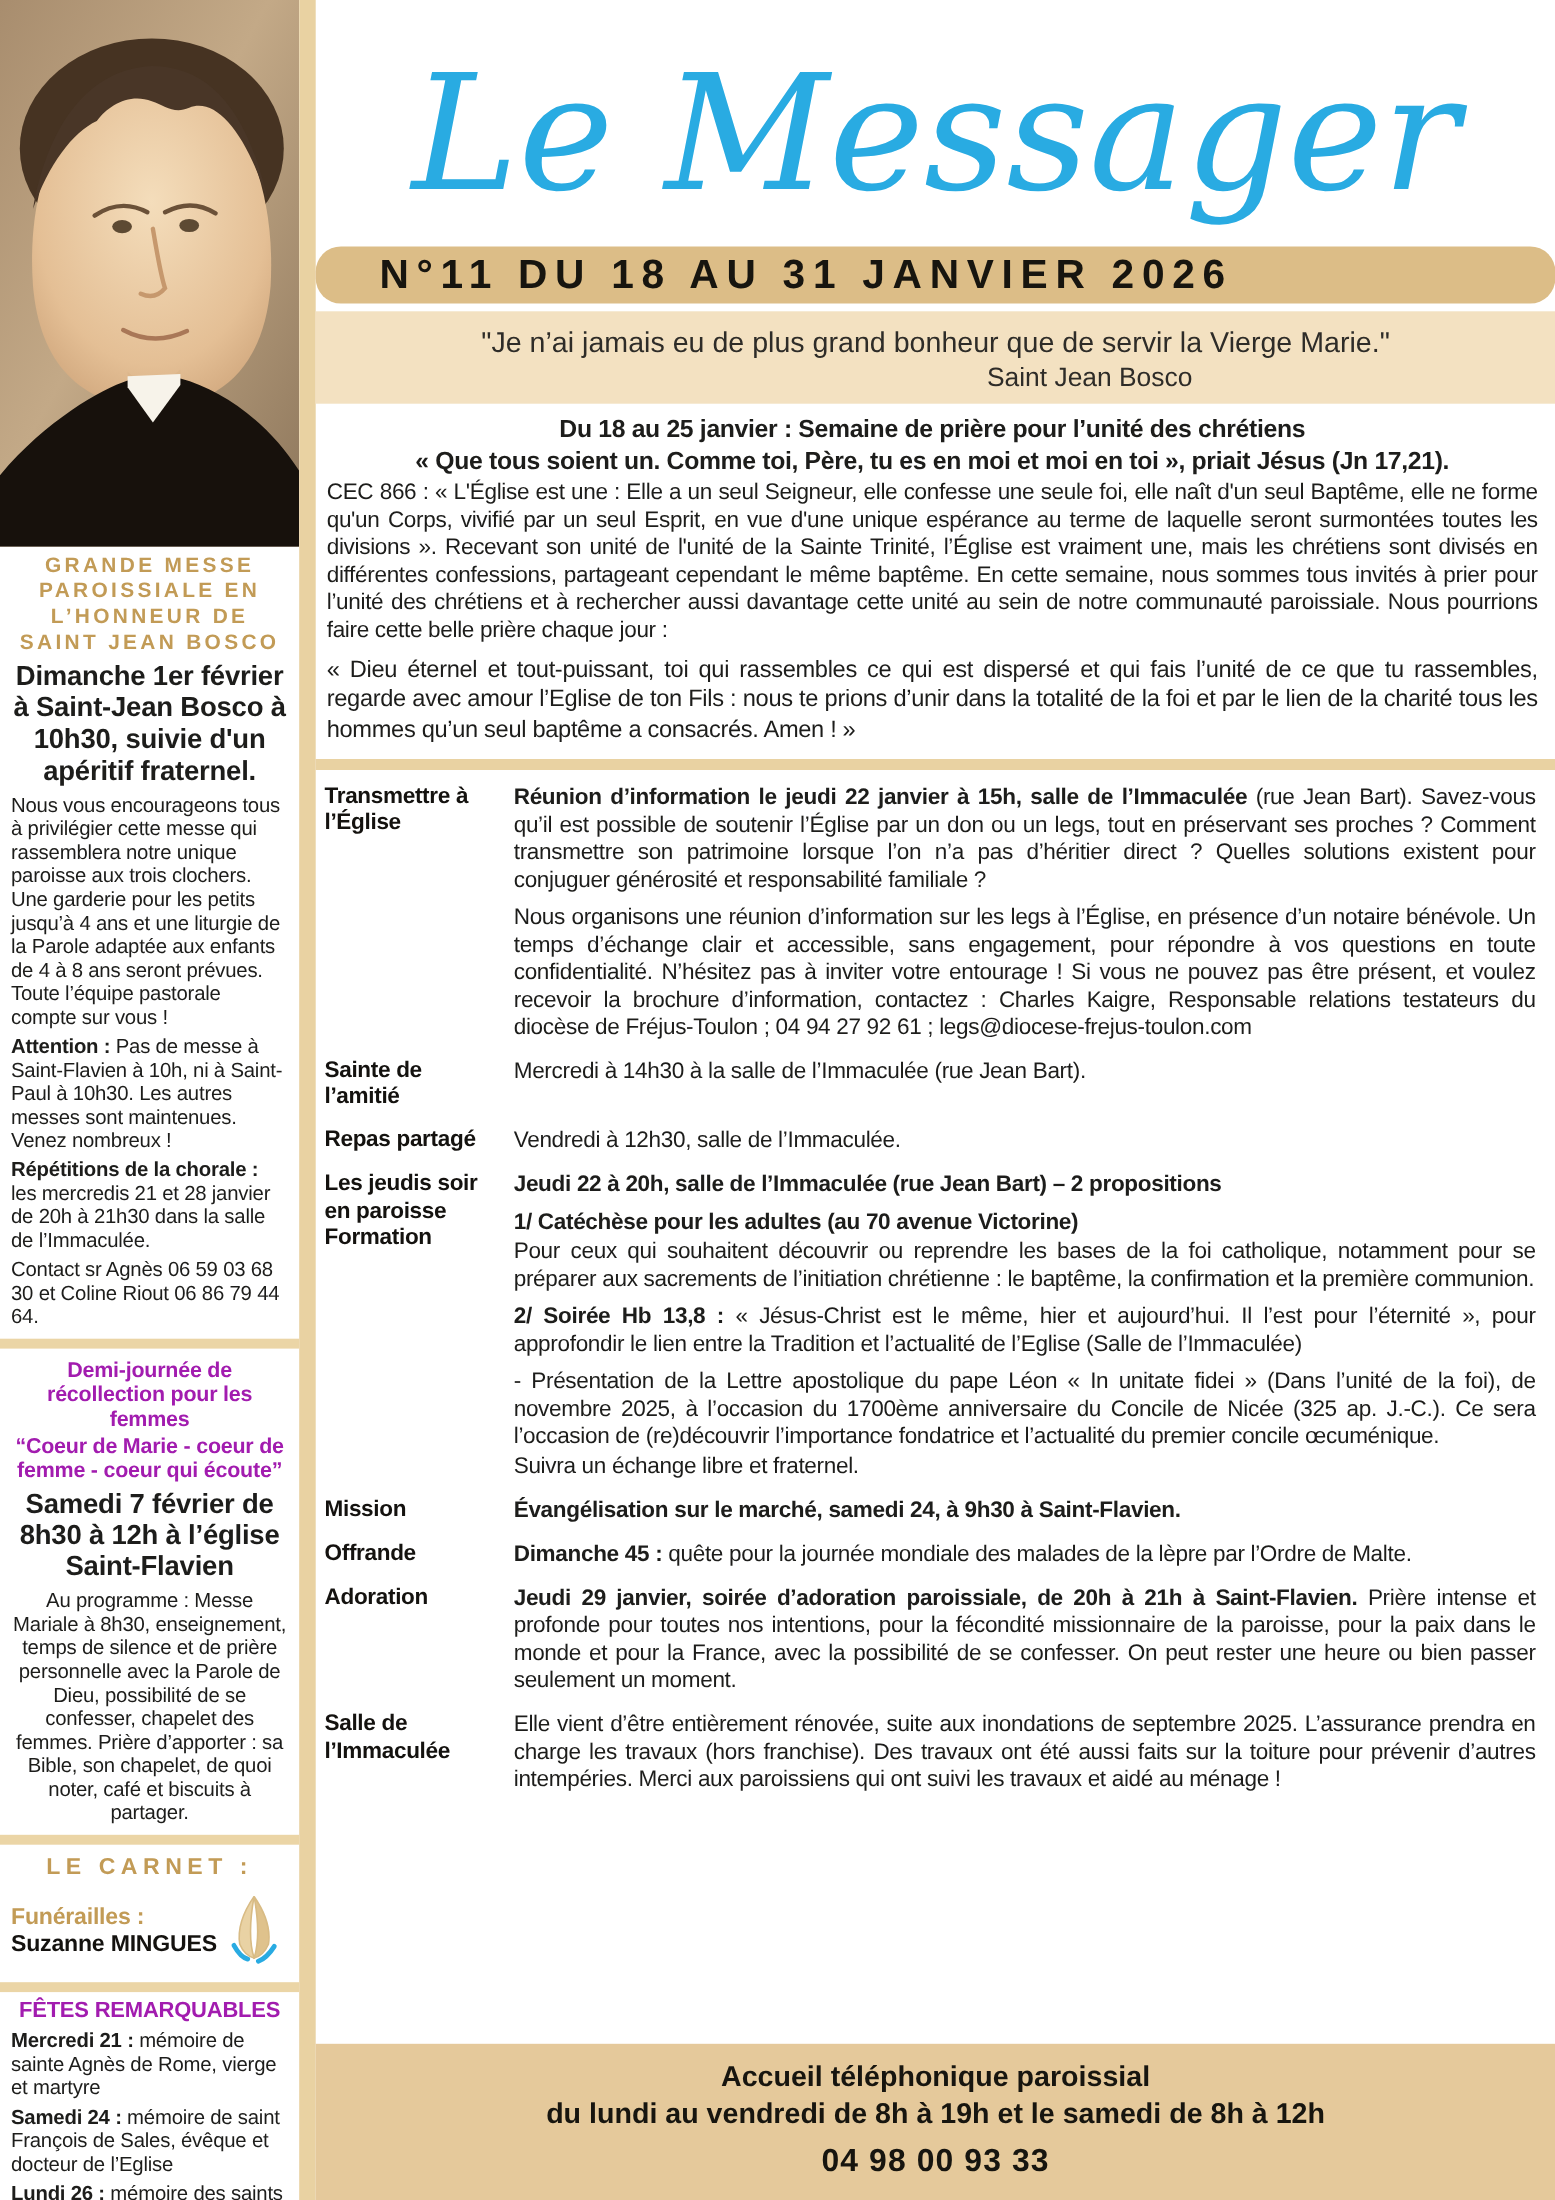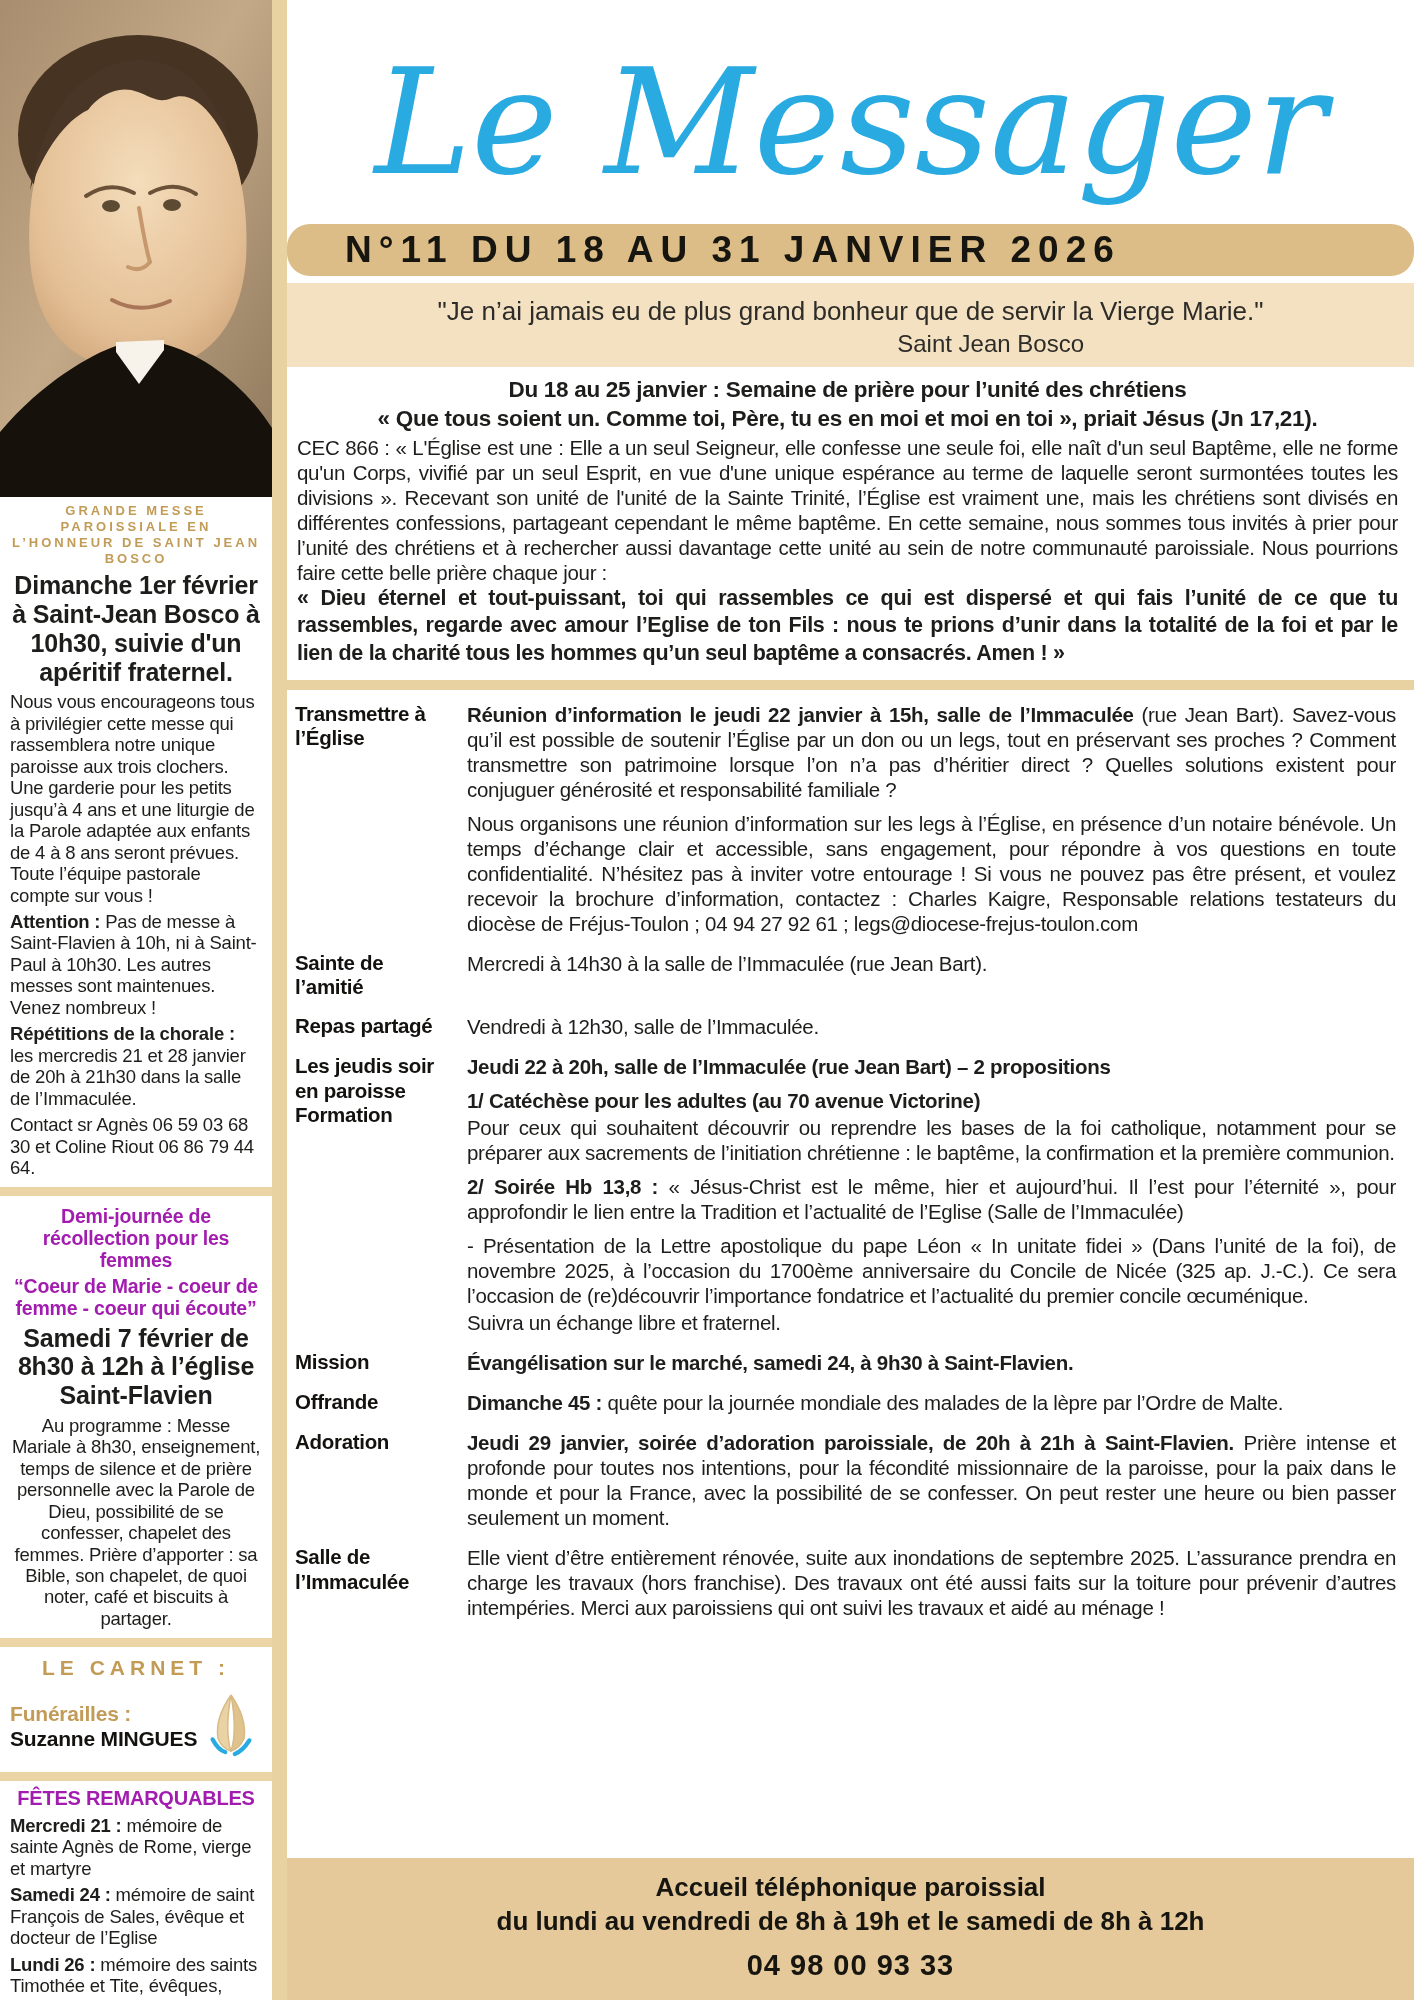--- a/index.html
+++ b/index.html
@@ -6,21 +6,21 @@
   html,body{background:#ffffff;}
   body{font-family:"Liberation Sans",sans-serif;color:#1d1d1b;}
   .page{width:1414px;height:2000px;display:flex;overflow:hidden;background:#fff;position:relative;}
 
   
   .sidebar{flex:0 0 272px;width:272px;display:flex;flex-direction:column;font-size:18.5px;line-height:1.16;letter-spacing:-0.2px;}
   .portrait{flex:0 0 497px;height:497px;overflow:hidden;}
   .portrait svg{display:block;width:272px;height:497px;}
   .sb{padding:6px 10px 0 10px;}
   .sb-divider{flex:0 0 9px;height:9px;background:#EBD5A6;margin:9px 0 0 0;}
-  .gold-head{color:#C29B56;font-weight:bold;font-size:13px;letter-spacing:3px;text-align:center;line-height:1.22;}
+  .gold-head{color:#C29B56;font-weight:bold;font-size:19px;letter-spacing:3px;text-align:center;line-height:1.22;}
   .bold-center{font-weight:bold;text-align:center;font-size:25px;line-height:1.15;margin-top:5px;}
   .gold-bold-center{color:#a21caf;font-weight:bold;text-align:center;font-size:19.5px;line-height:1.13;margin-top:3px;}
   .sb-body{margin-top:5px;}
   .sb-body.center{text-align:center;}
   .carnet-title{letter-spacing:5px;font-size:21px;margin-top:2px;}
   .carnet-row{display:flex;justify-content:space-between;align-items:center;margin-top:8px;padding-right:2px;}
   .gold-bold{color:#C29B56;font-weight:bold;font-size:21px;line-height:1.2;}
   .carnet-name{font-weight:bold;font-size:21px;line-height:1.2;color:#14120f;}
   .hands{flex:0 0 auto;}
   .fetes-title{font-size:20px;margin-top:0;}
@@ -35,21 +35,21 @@
   .masthead{flex:0 0 224px;height:224px;display:flex;align-items:center;justify-content:center;}
   .script-title{font-family:"DejaVu Serif",serif;font-style:italic;color:#29ABE2;font-size:146px;line-height:1;position:relative;z-index:3;transform:translateY(10px);}
   .issue-banner{flex:0 0 52px;height:52px;background:#DCBD87;display:flex;align-items:center;padding-left:58px;margin-bottom:7px;position:relative;z-index:1;border-radius:23px;}
   .issue-banner span{font-weight:bold;font-size:37px;letter-spacing:7px;color:#17150f;white-space:nowrap;}
   .quote-block{background:#F3E1C1;padding:13px 30px 9px 30px;}
   .quote-text{text-align:center;font-size:26px;color:#2e2c28;}
   .quote-author{text-align:right;padding-right:300px;font-size:24px;margin-top:3px;color:#2e2c28;}
   .unity{padding:9px 16px 10px 10px;letter-spacing:-0.3px;}
   .u-head{font-weight:bold;text-align:center;font-size:22.5px;line-height:1.27;}
   .u-body{font-size:20.5px;text-align:justify;line-height:1.22;margin-top:2px;}
-  .u-prayer{font-weight:bold;font-size:21.5px;text-align:justify;line-height:1.27;}
+  .u-prayer{font-weight:normal;font-size:21.5px;text-align:justify;line-height:1.27;margin-top:10px;}
   .main-divider{flex:0 0 10px;height:10px;background:#E9D2A2;margin:3px 0 12px 0;}
   .rows{padding:0 18px 0 8px;letter-spacing:-0.3px;}
   .row{display:grid;grid-template-columns:158px 1fr;column-gap:14px;margin-bottom:15px;}
   .row-label{font-weight:bold;font-size:20.5px;line-height:1.18;color:#14120f;}
   .row-content p{font-size:20.5px;line-height:1.22;text-align:justify;margin-bottom:9px;}
   .row-content p:last-child{margin-bottom:0;}
   .footer{margin-top:auto;background:#E5C99B;text-align:center;padding:13px 10px 18px 10px;}
   .f-line{font-weight:bold;font-size:26px;line-height:1.3;color:#17150f;}
   .f-phone{font-weight:bold;font-size:29px;margin-top:10px;letter-spacing:1px;color:#17150f;}
 </style>

